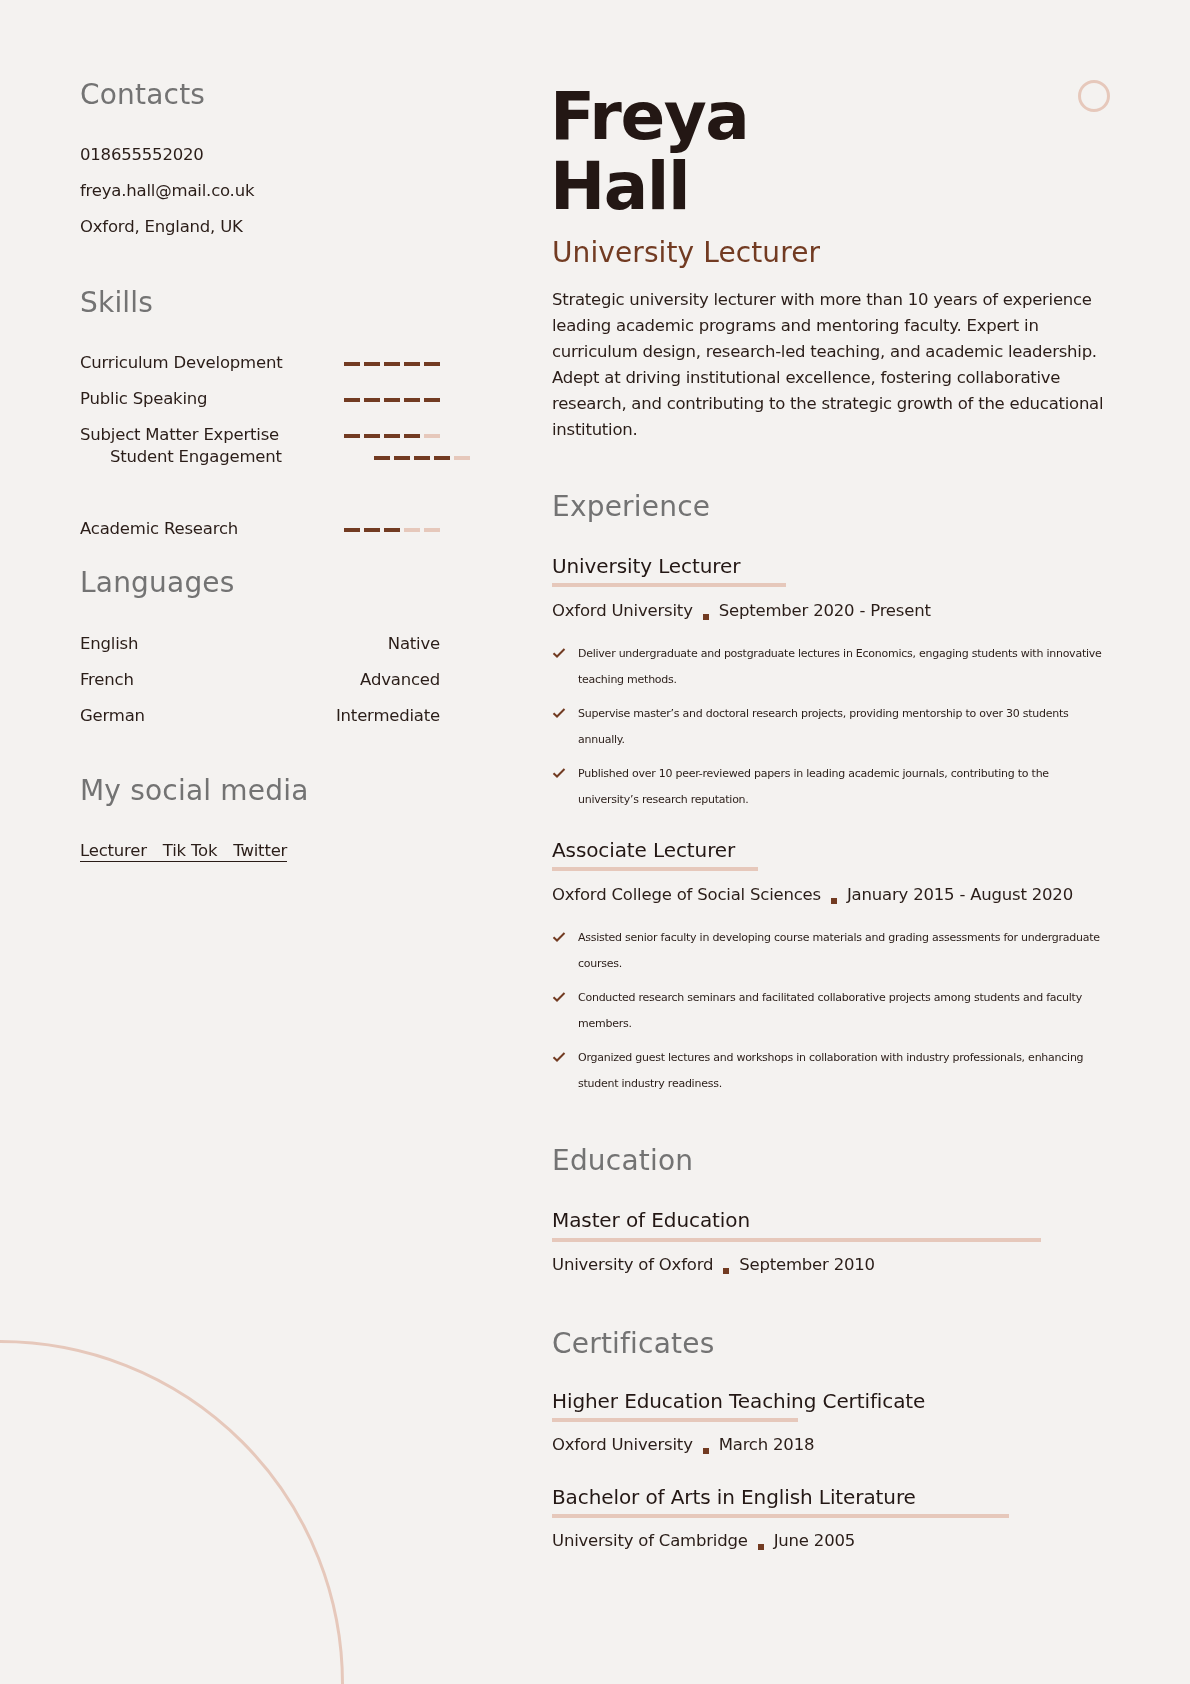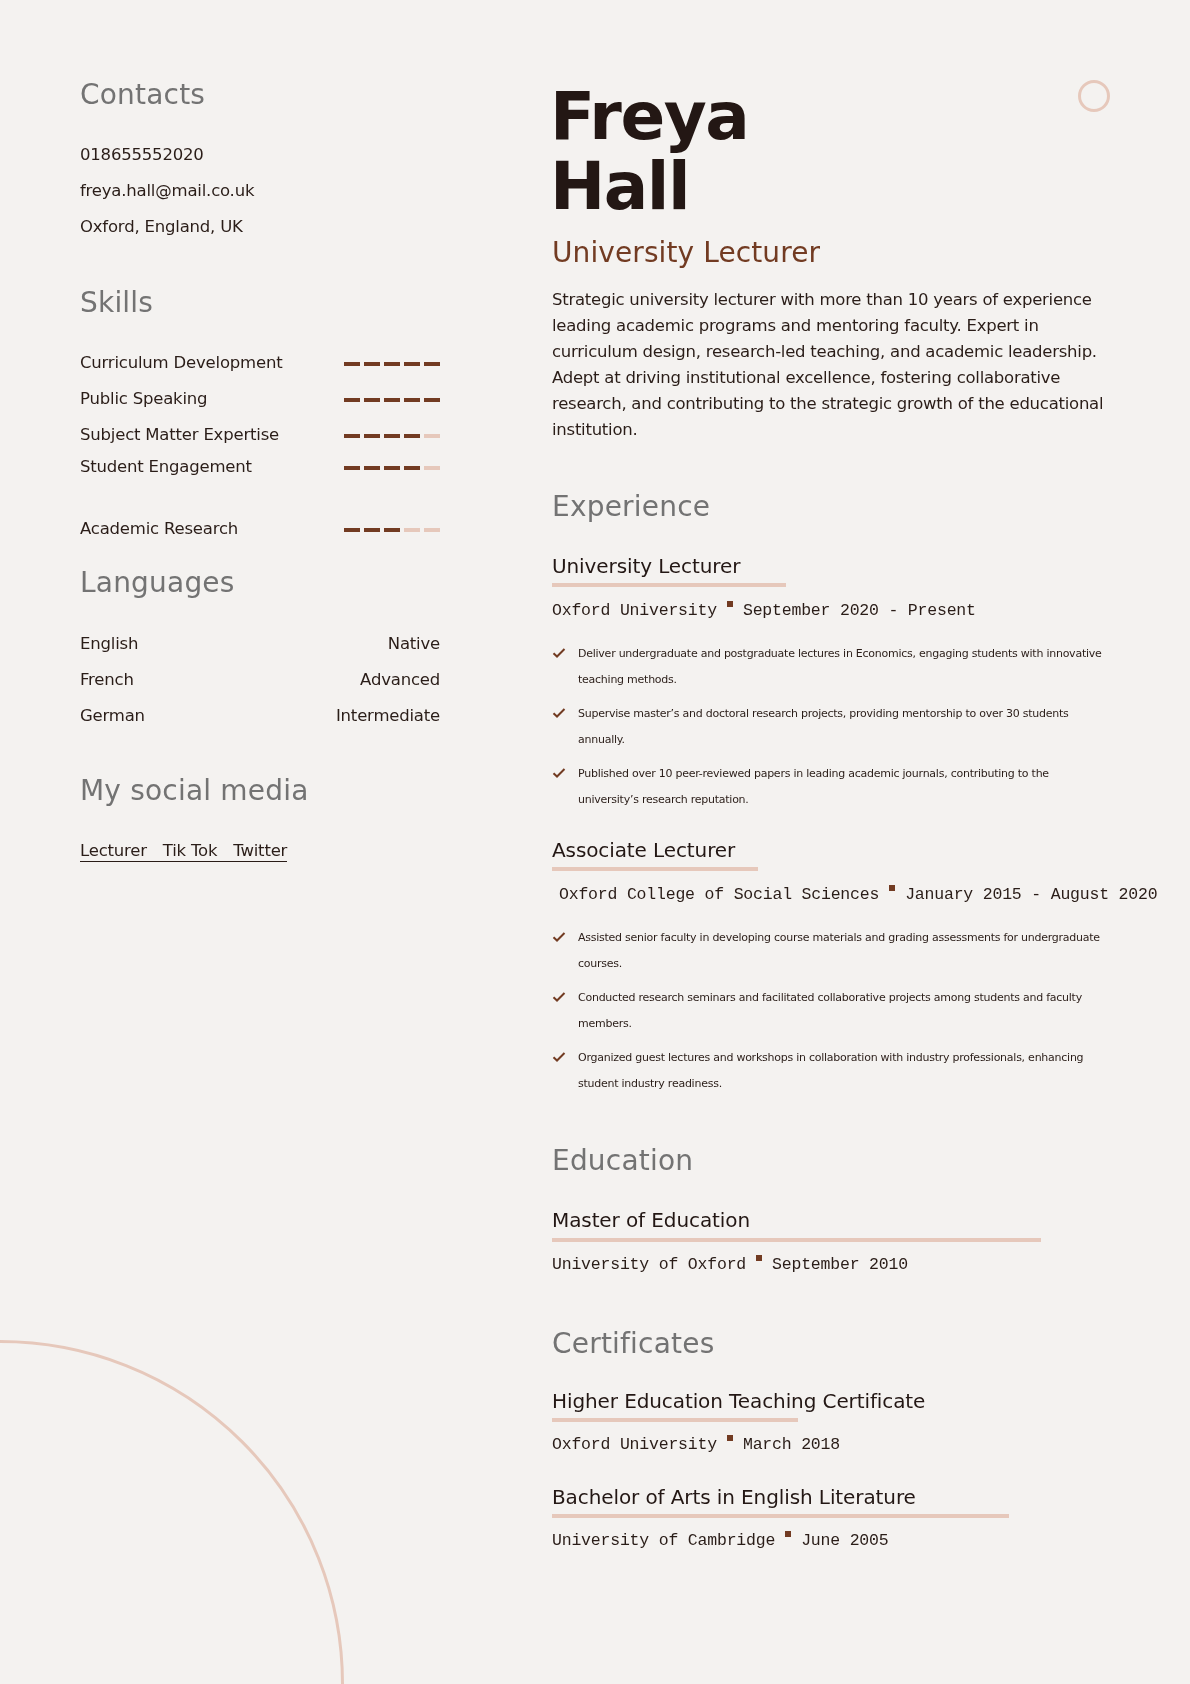--- a/index.html
+++ b/index.html
@@ -78,21 +78,21 @@
     position: absolute; left: 0; width: 560px;
     font-size: 16.5px; line-height: 26px; color: #2a1d18;
     letter-spacing: -0.25px;
   }
   .entry-title {
     position: absolute; left: 0;
     font-size: 20px; color: #231714; white-space: nowrap;
     letter-spacing: -0.1px;
   }
   .entry-underline { position: absolute; left: 0; height: 4px; background: #e6c8bb; }
-  .entry-meta { position: absolute; left: 0; display: flex; align-items: flex-start; font-family: Liberation Mono, monospace; }
+  .entry-meta { position: absolute; left: 0; display: flex; align-items: flex-end; }
   .meta-sep { display: inline-block; width: 6px; height: 6px; background: #723b22; margin: 0 10px; }
   .bullet { position: absolute; left: 0; width: 560px; display: flex; }
   .bullet-icon { width: 26px; flex: none; padding-top: 3px; }
   .bullet-text { font-size: 11px; line-height: 26px; color: #2a1d18; letter-spacing: -0.25px; }
 </style>
 </head>
 <body>
 
 <div class="abs deco-circle"></div>
 <div class="abs deco-arc"></div>
@@ -129,21 +129,21 @@
   <div class="skill-row" style="top:425px;">
     <span class="skill-label body-text">Subject Matter Expertise</span>
     <div class="skill-bar">
         <span class="dash on"></span>
         <span class="dash on"></span>
         <span class="dash on"></span>
         <span class="dash on"></span>
         <span class="dash"></span>
       </div>
   </div>
-  <div class="skill-row" style="top:457px;">
+  <div class="skill-row" style="top:447px;margin-left:30px;">
     <span class="skill-label body-text">Student Engagement</span>
     <div class="skill-bar">
         <span class="dash on"></span>
         <span class="dash on"></span>
         <span class="dash on"></span>
         <span class="dash on"></span>
         <span class="dash"></span>
       </div>
   </div>
   <div class="skill-row" style="top:491px;margin-top:28px;">
@@ -209,21 +209,21 @@
   </div>
   <div class="bullet" style="top:761px;">
     <span class="bullet-icon"><svg width="14" height="12" viewBox="0 0 14 12">
           <path d="M1.5 6.2 L5 9.5 L12.5 2" fill="none" stroke="#723b22" stroke-width="2"></path>
         </svg></span>
     <span class="bullet-text">Published over 10 peer-reviewed papers in leading academic journals, contributing to the university’s research reputation.</span>
   </div>
 
   <div class="entry-title" style="top:838px;">Associate Lecturer</div>
   <div class="entry-underline" style="top:867px; width:206px;"></div>
-  <div class="entry-meta body-text" style="top:885px;margin-left:7px;">
+  <div class="entry-meta body-text" style="top:885px;">
     <span>Oxford College of Social Sciences</span>
     <span class="meta-sep"></span>
     <span>January 2015 - August 2020</span>
   </div>
   <div class="bullet" style="top:925px;">
     <span class="bullet-icon"><svg width="14" height="12" viewBox="0 0 14 12">
           <path d="M1.5 6.2 L5 9.5 L12.5 2" fill="none" stroke="#723b22" stroke-width="2"></path>
         </svg></span>
     <span class="bullet-text">Assisted senior faculty in developing course materials and grading assessments for undergraduate courses.</span>
   </div>

